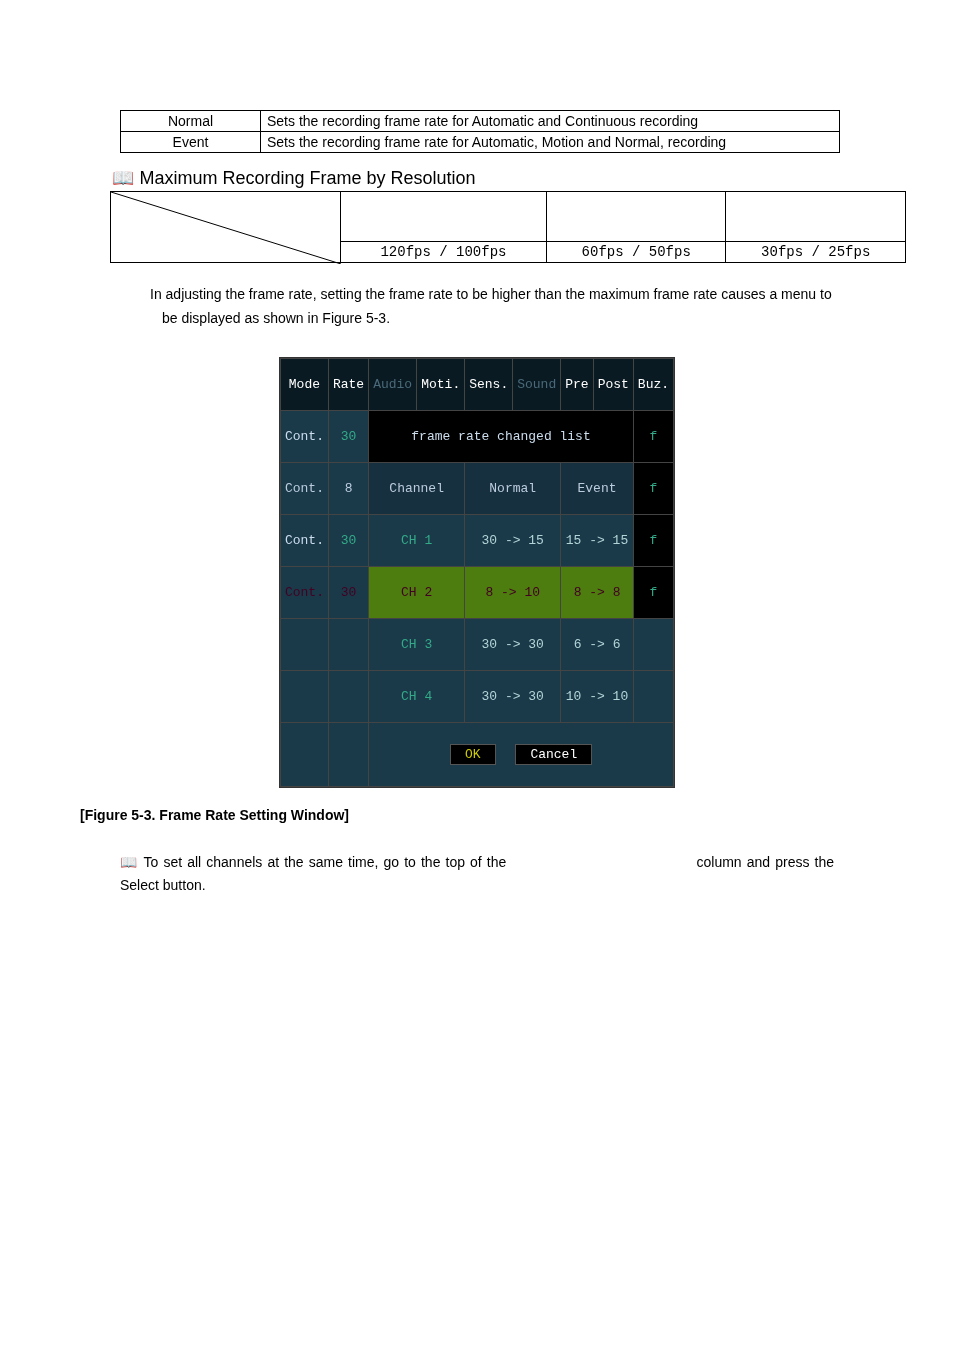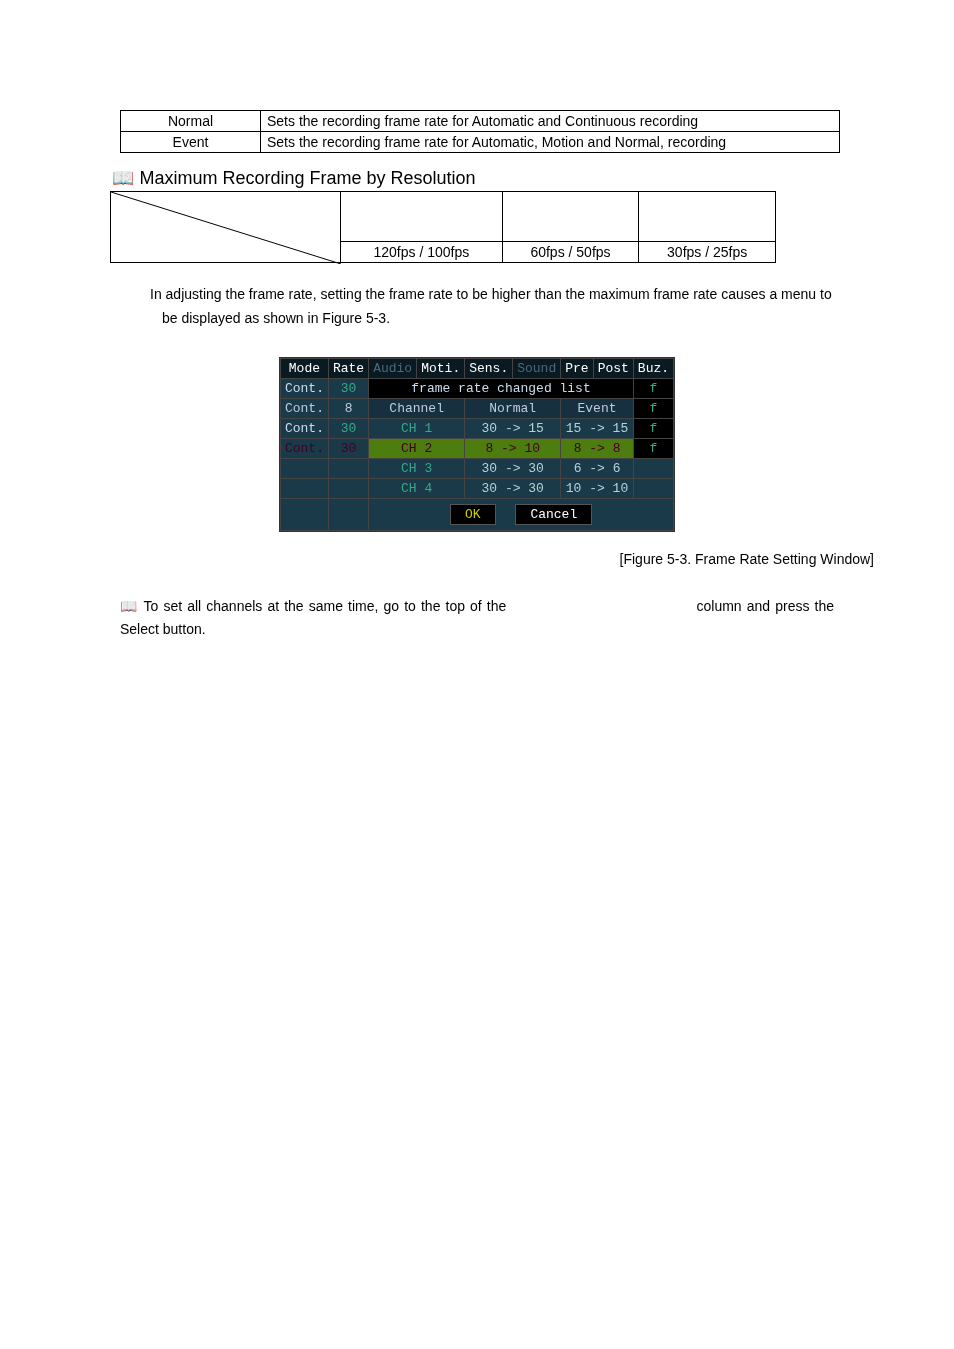--- a/index.html
+++ b/index.html
@@ -14,50 +14,50 @@
     table { border-collapse: collapse; }
     td, th { border: 1px solid #000; padding: 2px 6px; vertical-align: top; }
     
     .tbl1 { width: 100%; margin-left: 40px; width: 720px; }
     .tbl1 .c1 { width: 140px; text-align: center; }
     .tbl1 .c2 { text-align: justify; }
     
     .booktitle { margin-left: 32px; margin-top: 14px; font-size: 18px; }
     .bookicon { font-family: monospace; }
     
-    .tbl2 { width: 666px; margin-left: 30px; margin-top: 2px; }
+    .tbl2 { width: 796px; margin-left: 30px; margin-top: 2px; font-family: Liberation Mono, monospace; }
     .tbl2 th { border: 1px solid #000; height: 50px; }
     .tbl2 td { text-align: center; padding: 2px; }
     .diagcell { position: relative; width: 230px; padding:0 !important; }
     .diagcell svg { position: absolute; top: 0; left: 0; }
     
     .bodytext { margin-left: 70px; margin-top: 20px; line-height: 1.7; width: 700px; }
     .bodytext p { margin-bottom: 4px; text-indent: -12px; padding-left: 12px;}
     .bodytext .p1 { text-indent: 0; padding-left: 0;}
     .arrow { display:inline-block; width: 110px; text-align:center;}
     
     .figwrap { text-align: center; margin-top: 26px; }
     .fig { display: inline-block; border: 1px solid #333; }
     .fig table { border-collapse: collapse; }
-    .fig td { border: 1px solid #444; font-family: "Courier New", monospace; font-size: 13px; padding: 2px 4px; color: #b3d4d6; background: #1a3a4a; text-align: center; }
+    .fig td { border: 1px solid #444; font-family: "Courier New", monospace; font-size: 13px; padding: 18px 4px; color: #b3d4d6; background: #1a3a4a; text-align: center; }
     .fig .hdr td { background: #0a1a22; color: #fff; }
     .fig .hdr .dim { color: #4a6a7a; }
     .fig .modecol { color: #cde; }
     .fig .rate { color: #3a8; }
     .fig .poptitle { background: #000000; color: #cde; }
     .fig .subhdr td { background: #163040; color: #bcd; }
     .fig .yellrow td { background: #4d7c0f; color: #402; }
     .fig .chcol { color: #3a8; }
     .fig .btnrow td { background: #1a3a4a; }
     .fig .ok { color: #cc0; }
     .fig .cancel { color: #fff; }
     .fig .btn { display:inline-block; background:#000; border:1px solid #555; padding:2px 14px; margin: 3px 6px;}
     .fig .sidef { background:#000 !important; color:#3a8 !important; width:14px;}
     
-    .caption { text-align: right; margin-top: 16px; font-size: 14px; }
+    .caption { text-align: left; margin-top: 16px; font-size: 14px; font-weight: bold; }
     
     .endtext { margin: 28px 40px 0 40px; line-height: 1.7; text-align: justify; }
     .endtext .gap { display:inline-block; width: 180px;}
   </style>
 </head>
 <body>
 
 <table class="tbl1">
   <tbody>
       <tr>

